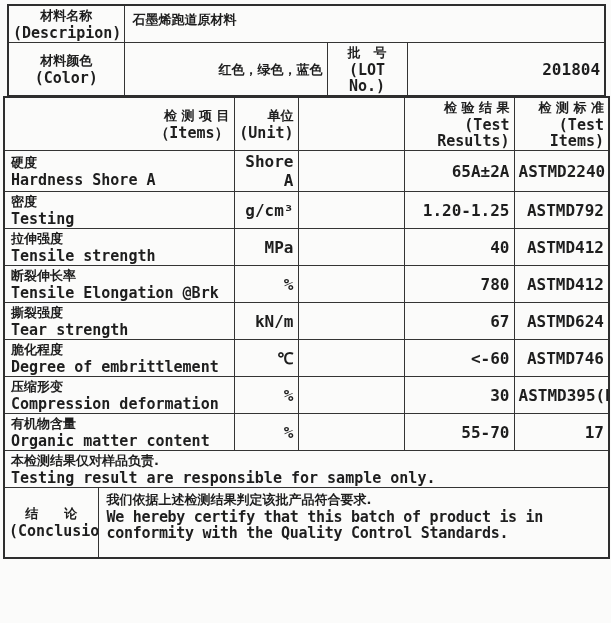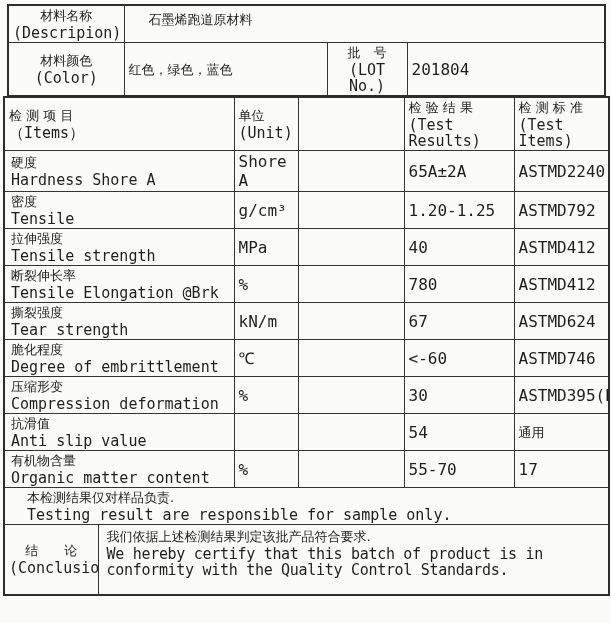--- a/index.html
+++ b/index.html
@@ -9,20 +9,21 @@
     width: 611px;
     height: 623px;
     overflow: hidden;
     font-family: "DejaVu Sans", sans-serif;
     color: #1e1e1e;
   }
   .page {
     position: relative;
     width: 611px;
     height: 544px;
+    font-weight: bold;
   }
   table {
     border-collapse: collapse;
     table-layout: fixed;
   }
   td {
     border: 1px solid #343434;
     padding: 1px 4px;
     overflow: hidden;
   }
@@ -46,26 +47,26 @@
   }
   .main-table tr.header-row { height: 38px; }
   .main-table tr.data-row   { height: 37px; margin-top: 44px; }
   .main-table tr.note-row   { height: 37px; }
   .main-table tr.conclusion-row { height: 70px; }
   
   .zh  { font-size: 13px; line-height: 18px; }
   .en  { font-size: 15px; line-height: 16px; font-family: "DejaVu Sans Mono", "Liberation Mono", monospace; }
   .num { font-size: 16px; font-family: "DejaVu Sans Mono", "Liberation Mono", monospace; }
   .block { display: block; }
-  .center { text-align: left; vertical-align: middle; }
+  .center { text-align: right; vertical-align: middle; }
   .label-cell { text-align: center; vertical-align: middle; }
   .item-cell  { text-align: left; vertical-align: middle; padding-left: 6px; }
   .value-cell { vertical-align: middle; }
-  .name-value-cell { vertical-align: top; padding-top: 3px; padding-left: 24px; }
-  .note-cell { text-align: left; vertical-align: middle; padding-left: 22px; }
+  .name-value-cell { vertical-align: top; padding-top: 3px; padding-left: 8px; }
+  .note-cell { text-align: left; vertical-align: middle; padding-left: 6px; }
   .concl-label { text-align: center; vertical-align: middle; }
   .concl-text  { text-align: left; vertical-align: top; padding: 3px 4px 2px 8px; }
   .concl-en { letter-spacing: -0.3px; }
 </style>
 </head>
 <body>
 
 <div class="page">
 
   <table class="info-table">
@@ -142,21 +143,21 @@
       </td>
       <td class="center"><span class="num">Shore A</span></td>
       <td></td>
       <td class="center"><span class="num">65A±2A</span></td>
       <td class="center"><span class="num">ASTMD2240</span></td>
     </tr>
 
     <tr class="data-row">
       <td class="item-cell" colspan="2">
         <span class="zh block">密度</span>
-        <span class="en block">Tensile</span>
+        <span class="en block">Testing</span>
       </td>
       <td class="center"><span class="num">g/cm³</span></td>
       <td></td>
       <td class="center"><span class="num">1.20-1.25</span></td>
       <td class="center"><span class="num">ASTMD792</span></td>
     </tr>
 
     <tr class="data-row">
       <td class="item-cell" colspan="2">
         <span class="zh block">拉伸强度</span>
@@ -206,30 +207,20 @@
       <td class="item-cell" colspan="2">
         <span class="zh block">压缩形变</span>
         <span class="en block">Compression deformation</span>
       </td>
       <td class="center"><span class="num">%</span></td>
       <td></td>
       <td class="center"><span class="num">30</span></td>
       <td class="center"><span class="num">ASTMD395(B)</span></td>
     </tr>
 
-    <tr class="data-row">
-      <td class="item-cell" colspan="2">
-        <span class="zh block">抗滑值</span>
-        <span class="en block">Anti slip value</span>
-      </td>
-      <td class="center"><span class="num"></span></td>
-      <td></td>
-      <td class="center"><span class="num">54</span></td>
-      <td class="center"><span class="zh">通用</span></td>
-    </tr>
 
     <tr class="data-row">
       <td class="item-cell" colspan="2">
         <span class="zh block">有机物含量</span>
         <span class="en block">Organic matter content</span>
       </td>
       <td class="center"><span class="num">%</span></td>
       <td></td>
       <td class="center"><span class="num">55-70</span></td>
       <td class="center"><span class="num">17</span></td>

